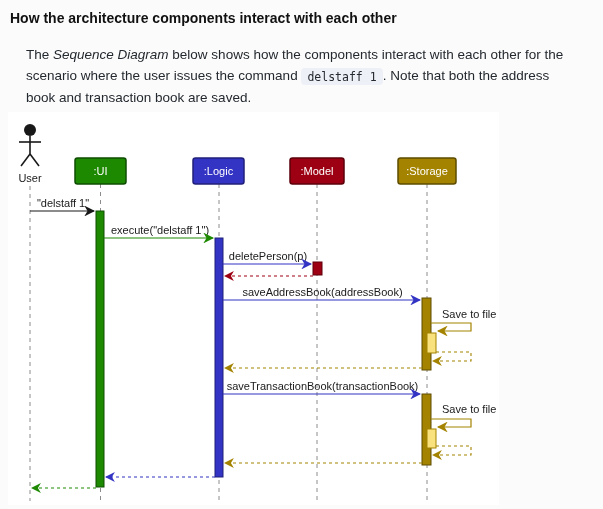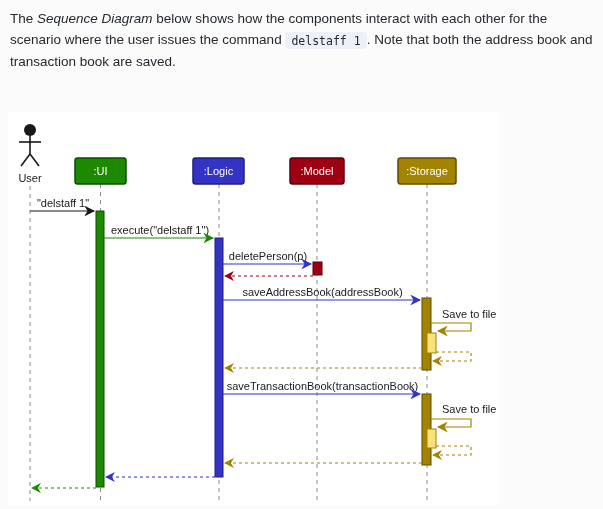--- a/index.html
+++ b/index.html
@@ -7,21 +7,21 @@
     width:603px;height:509px;position:relative;overflow:hidden;
     background:#fbfbfb;
     font-family:"Liberation Sans", sans-serif;
     color:#1f2328;
   }
   .content{position:absolute;left:10px;top:8px;width:588px;}
   h3.heading{
     font-size:14px;line-height:20px;font-weight:700;margin:0 0 15px 0;color:#111;
   }
   p.body-text{
-    font-size:13.5px;line-height:21px;margin:0;color:#24292f;
+    font-size:13.5px;line-height:21px;margin:16px;color:#24292f;
   }
   .inline-code{
     font-family:"DejaVu Sans Mono","Liberation Mono",monospace;
     font-size:11.5px;
     background:#eef0f8;
     color:#24292f;
     padding:1.5px 6px;
     border-radius:4px;
     white-space:nowrap;
   }
@@ -31,20 +31,21 @@
   }
   svg text{font-family:"Liberation Sans",sans-serif;}
   .msg-label{font-size:11px;fill:#1a1a1a;}
   .participant-label{font-size:11px;fill:#ffffff;}
   .actor-label{font-size:11px;fill:#1a1a1a;}
 </style>
 </head>
 <body>
 
 <div class="content">
+  <h3 class="heading">How the architecture components interact with each other</h3>
   <p class="body-text"><span>The </span><i>Sequence Diagram</i><span> below shows how the components interact with each other for the scenario where the user issues the command </span><span class="inline-code">delstaff 1</span><span>. Note that both the address book and transaction book are saved.</span></p>
 </div>
 
 <div class="diagram-wrap">
 <svg width="491" height="393" viewBox="0 0 491 393" xmlns="http://www.w3.org/2000/svg">
   <defs>
     <marker id="ah-black" viewBox="0 0 10 10" refX="9" refY="5" markerWidth="9" markerHeight="9" orient="auto-start-reverse">
       <path d="M0,0 L10,5 L0,10 L3,5 z" fill="#181818"></path>
     </marker>
     <marker id="ah-green" viewBox="0 0 10 10" refX="9" refY="5" markerWidth="9" markerHeight="9" orient="auto-start-reverse">

